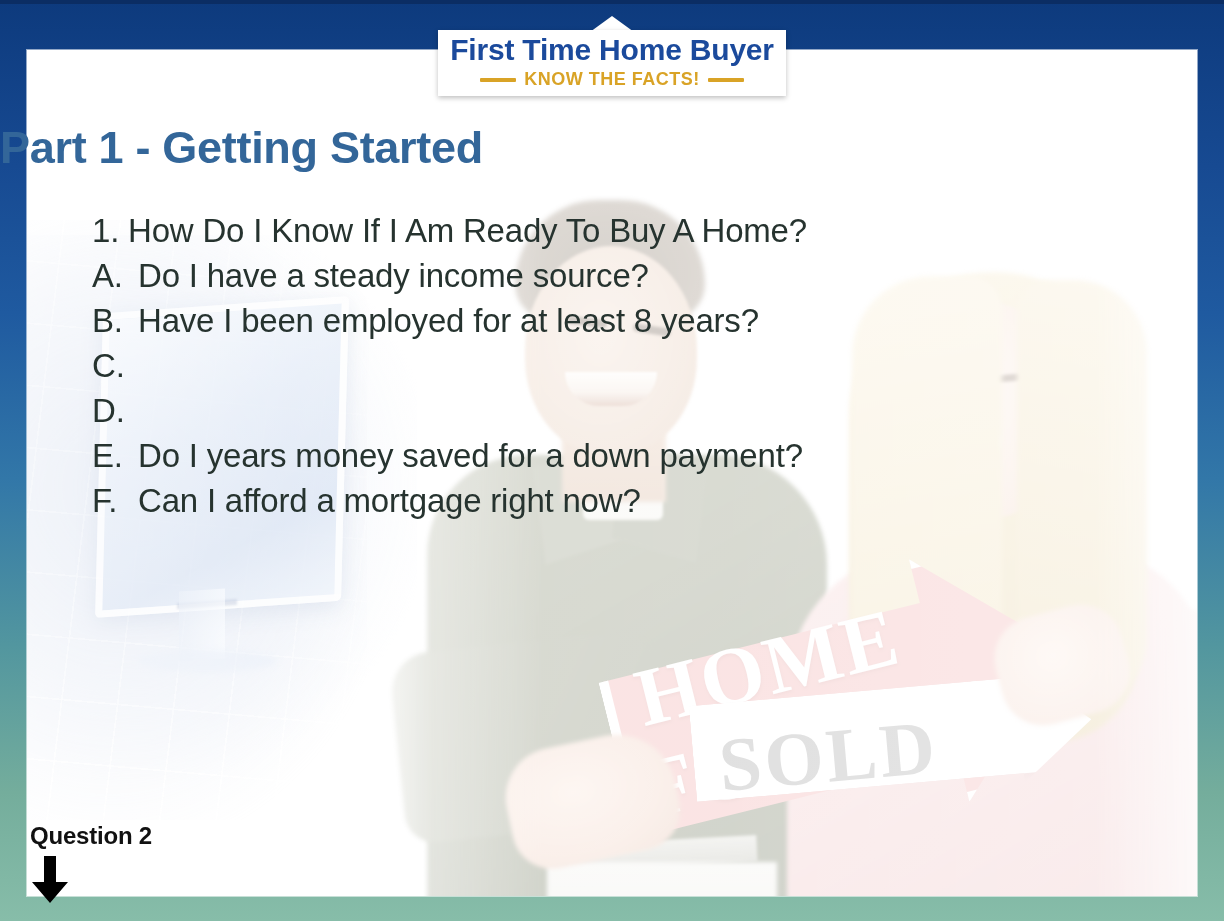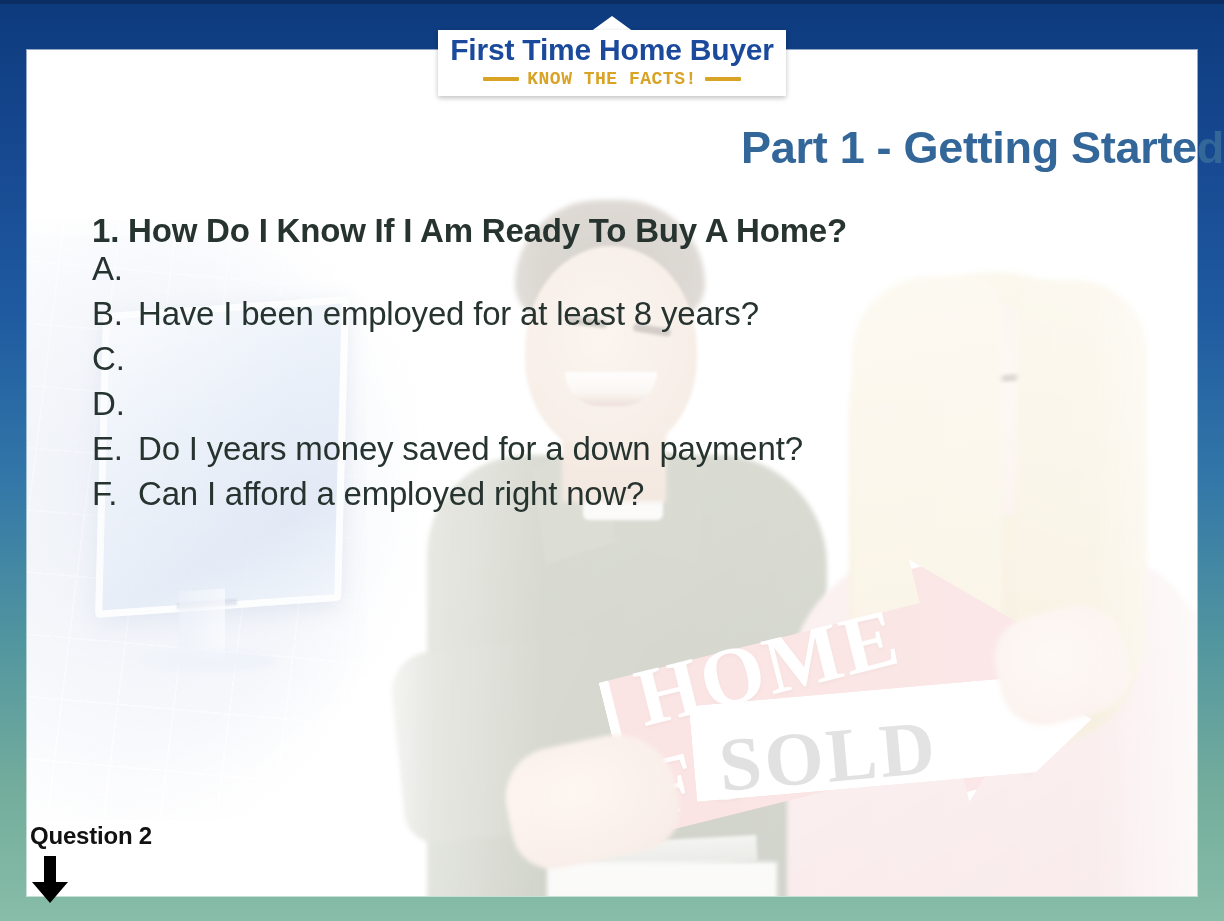--- a/index.html
+++ b/index.html
@@ -375,46 +375,47 @@
     gap: 8px;
   }
   .logo-dash {
     width: 36px; height: 4px; background: #d9a326; border-radius: 1px;
   }
   .logo-line2 {
     font-size: 18px;
     font-weight: bold;
     color: #d9a326;
     letter-spacing: 0.5px;
-    font-family: Liberation Mono, monospace;
+    font-family: Liberation Sans, sans-serif;
   }
 
   
   .slide-title {
     position: absolute;
     left: 0; top: 122px;
     width: 1224px;
-    text-align: right;
+    text-align: left;
     font-size: 45px;
     font-weight: bold;
     color: #336699;
     letter-spacing: -0.3px;
     z-index: 30;
   }
   .content {
     position: absolute;
     left: 92px;
     top: 212px;
     width: 960px;
     z-index: 30;
   }
   .q-heading {
     font-size: 33px;
-    font-weight: bold;
+    font-weight: normal;
     color: #26332f;
+    margin-bottom: 7px;
     letter-spacing: -0.2px;
   }
   .q-sub {
     font-size: 33px;
     color: #26332f;
     margin-bottom: 7px;
     letter-spacing: -0.2px;
   }
   .opt {
     font-size: 33px;
@@ -519,38 +520,39 @@
     </div>
   </div>
 
   <div class="slide-title">Part 1 - Getting Started</div>
 
   <div class="content">
     <div class="q-heading">1. How Do I Know If I Am Ready To Buy A Home?</div>
 
     <div class="opt">
       <span class="opt-letter">A.</span>
+      <span>Do I have a steady income source?</span>
     </div>
     <div class="opt">
       <span class="opt-letter">B.</span>
       <span>Have I been employed for at least 8 years?</span>
     </div>
     <div class="opt">
       <span class="opt-letter">C.</span>
     </div>
     <div class="opt">
       <span class="opt-letter">D.</span>
     </div>
     <div class="opt">
       <span class="opt-letter">E.</span>
       <span>Do I years money saved for a down payment?</span>
     </div>
     <div class="opt">
       <span class="opt-letter">F.</span>
-      <span>Can I afford a employed right now?</span>
+      <span>Can I afford a mortgage right now?</span>
     </div>
   </div>
 
   <div class="footer-nav">
     <div class="footer-label">Question 2</div>
     <div class="footer-arrow">
       <svg width="40" height="48" viewBox="0 0 40 48" aria-hidden="true">
         <polygon points="14,0 26,0 26,26 38,26 20,47 2,26 14,26" fill="#000000"></polygon>
       </svg>
     </div>

